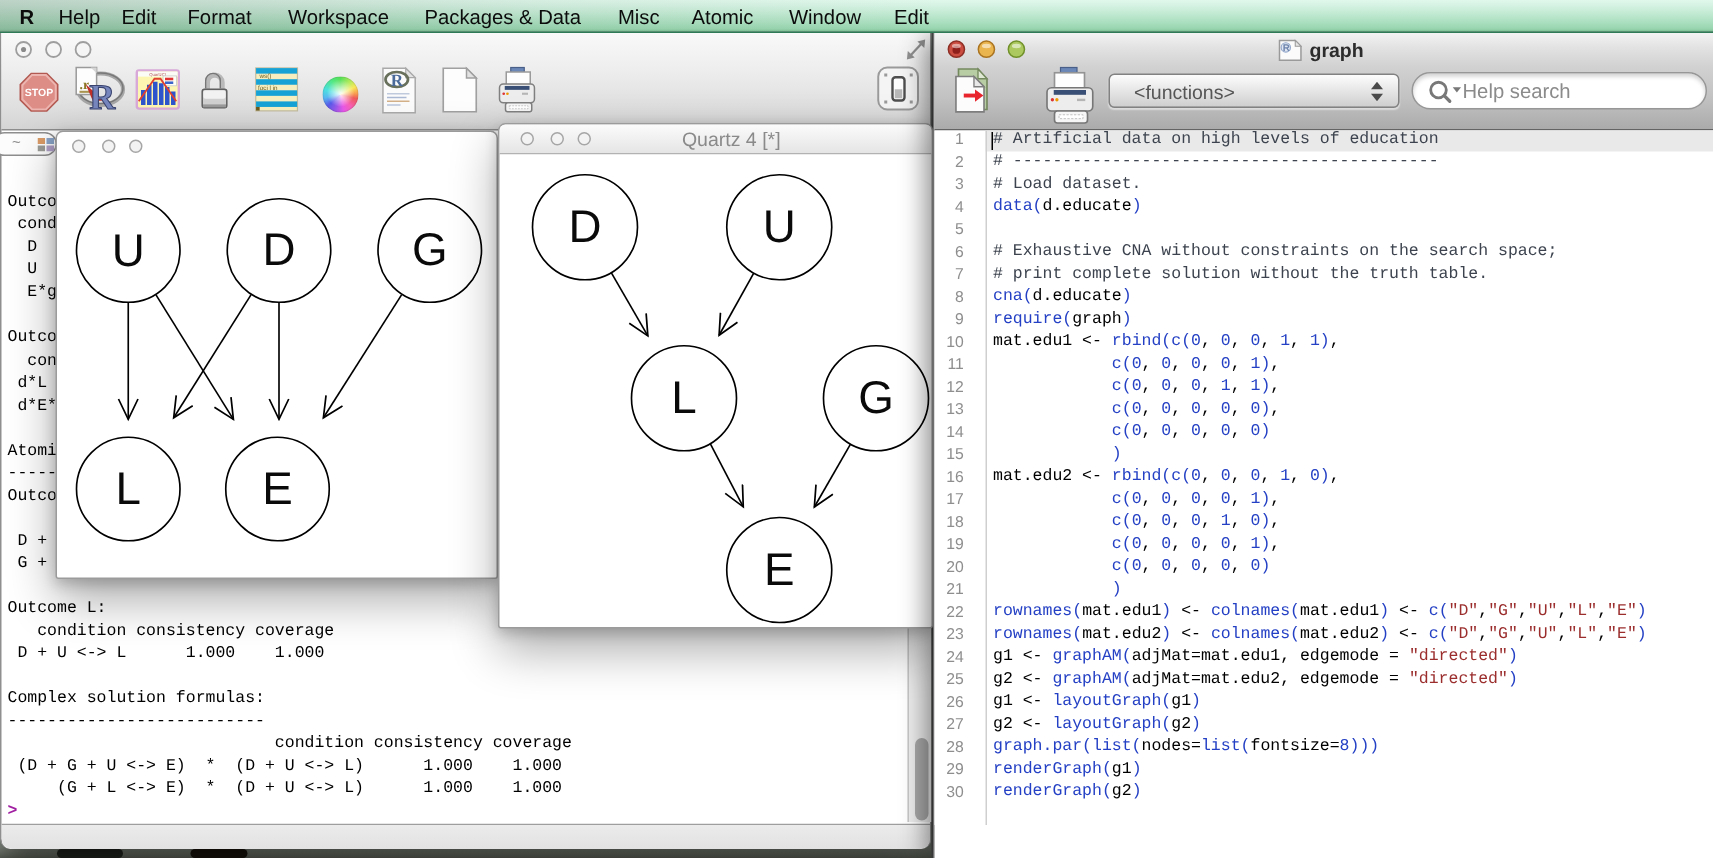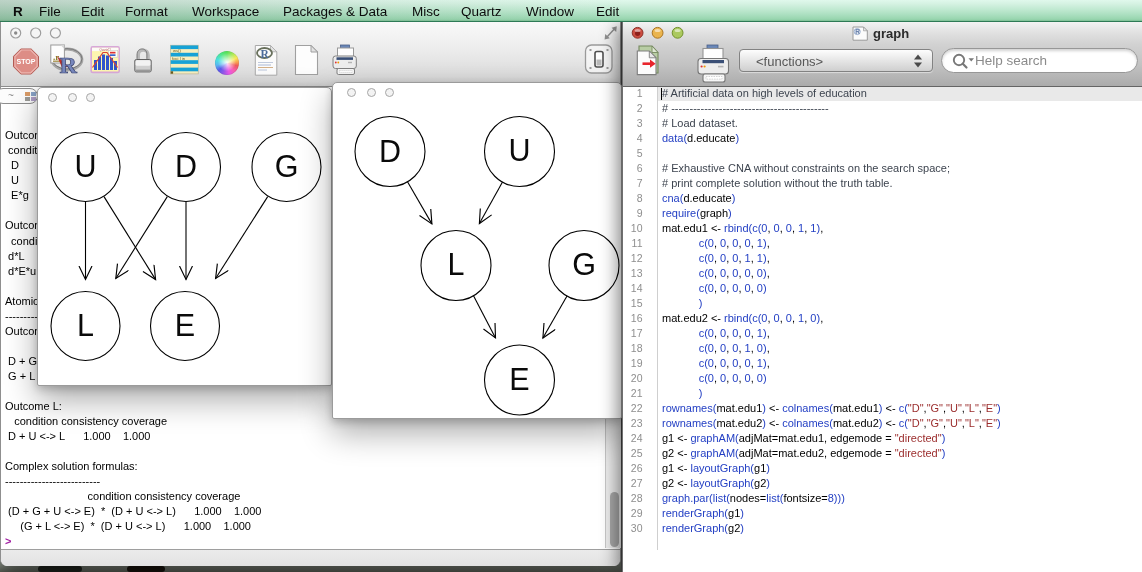--- a/index.html
+++ b/index.html
@@ -1,16 +1,16 @@
 <!DOCTYPE html>
 <html><head><meta charset="utf-8"><style>
 *{margin:0;padding:0;box-sizing:border-box}
 html,body{width:1142px;height:572px;overflow:hidden}
 body{position:relative;font-family:"Liberation Sans",sans-serif;background:linear-gradient(to bottom,#9aa79e 0px,#909b92 558px,#878e83 565px,#5a6056 572px)}
-pre{font-family:Liberation Sans, sans-serif;margin:0}
+pre{font-family:Liberation Mono, monospace;margin:0}
 
 #menubar{position:absolute;left:0;top:0;width:1142px;height:22px;z-index:30;
  background:linear-gradient(to bottom,#e0f8ec 0,#d5f2e2 18%,#c0e9d1 45%,#abdfc0 70%,#97d5ae 92%,#7cbd93 100%);
  border-bottom:1px solid #2e7a56}
 #menubar:before{content:"";position:absolute;left:0;top:0;right:0;bottom:0;
  background:linear-gradient(to right,rgba(108,126,114,.30),rgba(108,126,114,.08) 32%,rgba(108,126,114,0) 55%)}
 #menubar span{position:absolute;top:3.5px;font-size:13.5px;color:#0c0c0c;line-height:15px}
 
 #con{position:absolute;left:0;top:22px;width:621px;height:544px;z-index:1;background:#fff;
  border-radius:0 0 7px 7px;border-left:1px solid #8f8f8f;border-right:1px solid #8f8f8f;
@@ -65,27 +65,27 @@
  border-top:1px solid #969696;font-size:10.5px;color:#1a1a1a;padding:4px 0 0 8px;font-weight:bold}
 
 .blob{position:absolute;z-index:0;background:#20251f;border-radius:3px}
 </style></head>
 <body>
 <div class="blob" style="left:38px;top:566px;width:44px;height:6px"></div>
 <div class="blob" style="left:127px;top:566px;width:38px;height:6px;background:#1a140e"></div>
 
 <div id="menubar">
  <span style="left:13px;font-weight:bold">R</span>
- <span style="left:39px">File</span>
+ <span style="left:39px">Help</span>
  <span style="left:81px">Edit</span>
  <span style="left:125px">Format</span>
  <span style="left:192px">Workspace</span>
  <span style="left:283px">Packages &amp; Data</span>
  <span style="left:412px">Misc</span>
- <span style="left:461px">Quartz</span>
+ <span style="left:461px">Atomic</span>
  <span style="left:526px">Window</span>
  <span style="left:596px">Edit</span>
 </div>
 
 <div id="con">
  <div id="contop"></div>
  <svg style="position:absolute;left:0;top:0" width="618" height="65" viewBox="0 0 618 65">
   <g fill="#f5f5f5" stroke="#9e9e9e" stroke-width="1.2">
    <circle cx="14.7" cy="11" r="5"></circle>
         <circle cx="34.7" cy="11" r="5"></circle>
@@ -244,20 +244,21 @@
    <text x="47.5" y="69">U</text>
         <text x="148" y="68.8">D</text>
         <text x="248.5" y="68.8">G</text>
    <text x="47.5" y="227.8">L</text>
         <text x="147" y="227.8">E</text>
   </g>
  </svg>
 </div>
 
 <div id="q4" class="qwin">
+ <div class="qtitle" style="padding-left:21px">Quartz 4 [*]</div>
  <div class="qtl" style="left:14px"></div>
  <div class="qtl" style="left:33.5px"></div>
  <div class="qtl" style="left:52px"></div>
  <svg style="position:absolute;left:0;top:20px" width="290" height="317" viewBox="0 0 290 317">
   <defs>
         <marker id="ah4" markerWidth="16" markerHeight="15" refX="14" refY="7" orient="auto" markerUnits="userSpaceOnUse">
    <path d="M0.5,0.5 L14,7 L0.5,13.5" fill="none" stroke="#000" stroke-width="1.15"></path>
         </marker>
       </defs>
   <g fill="none" stroke="#000" stroke-width="1.1">

